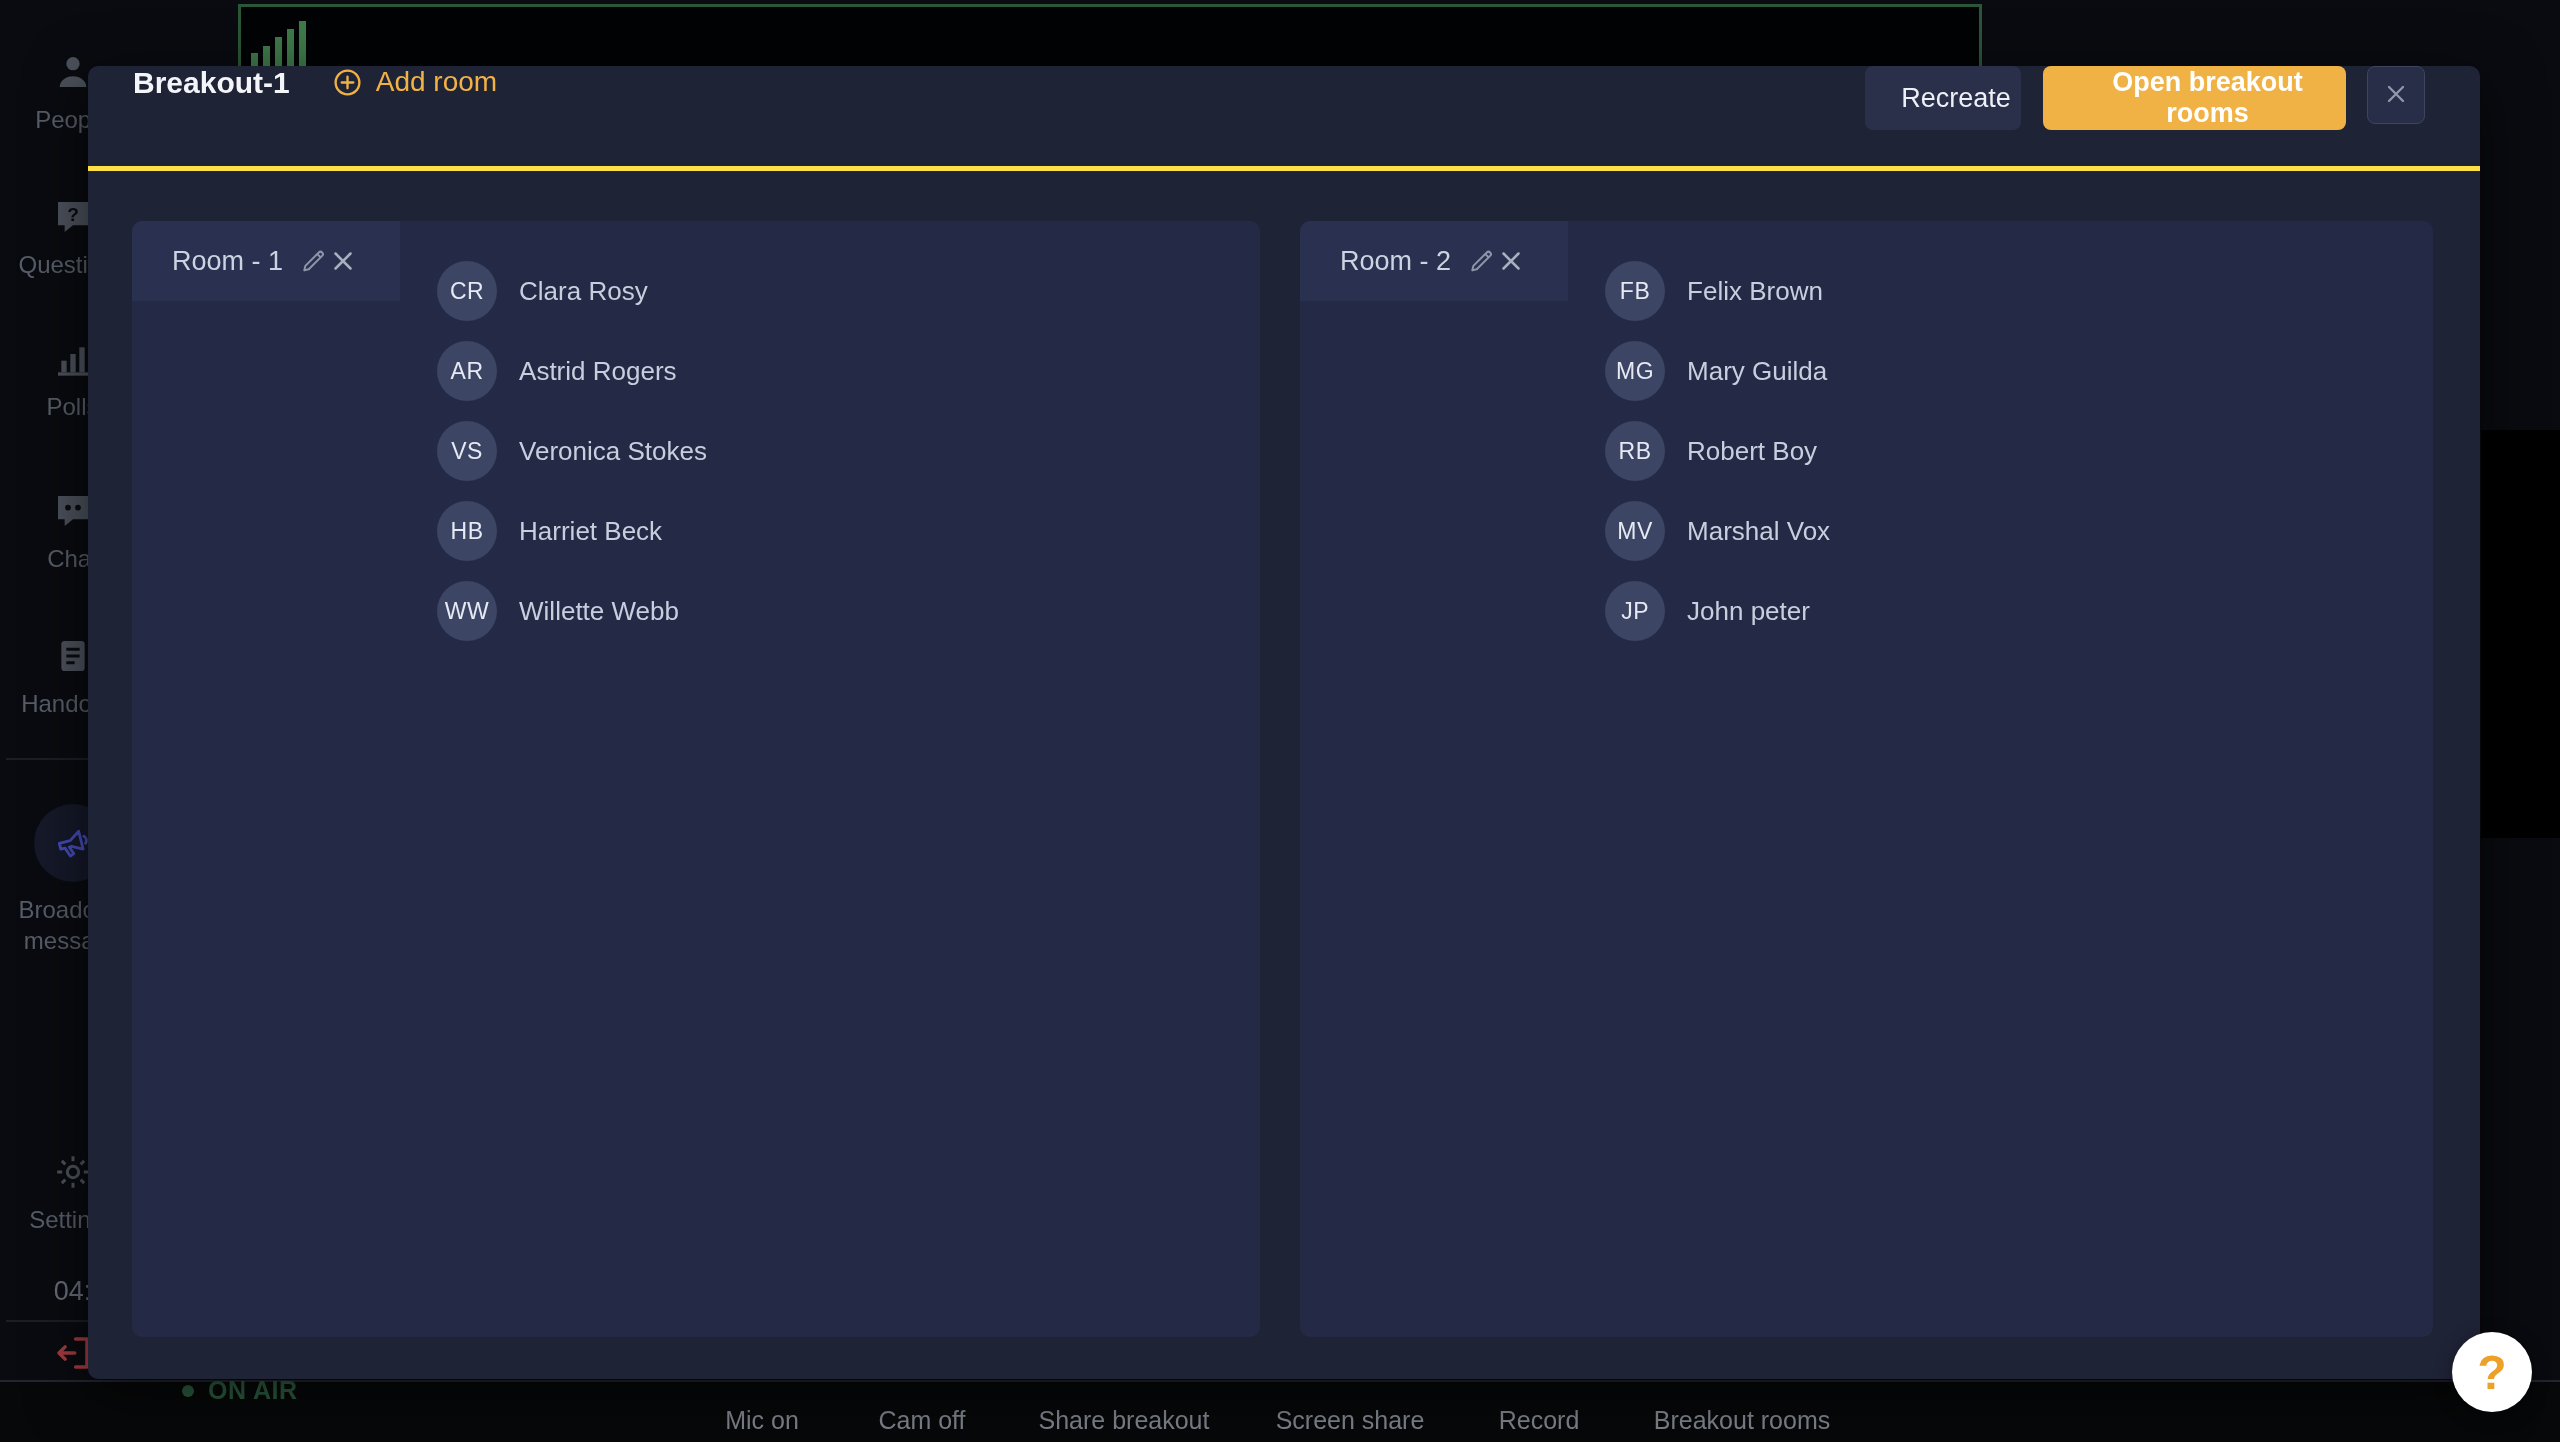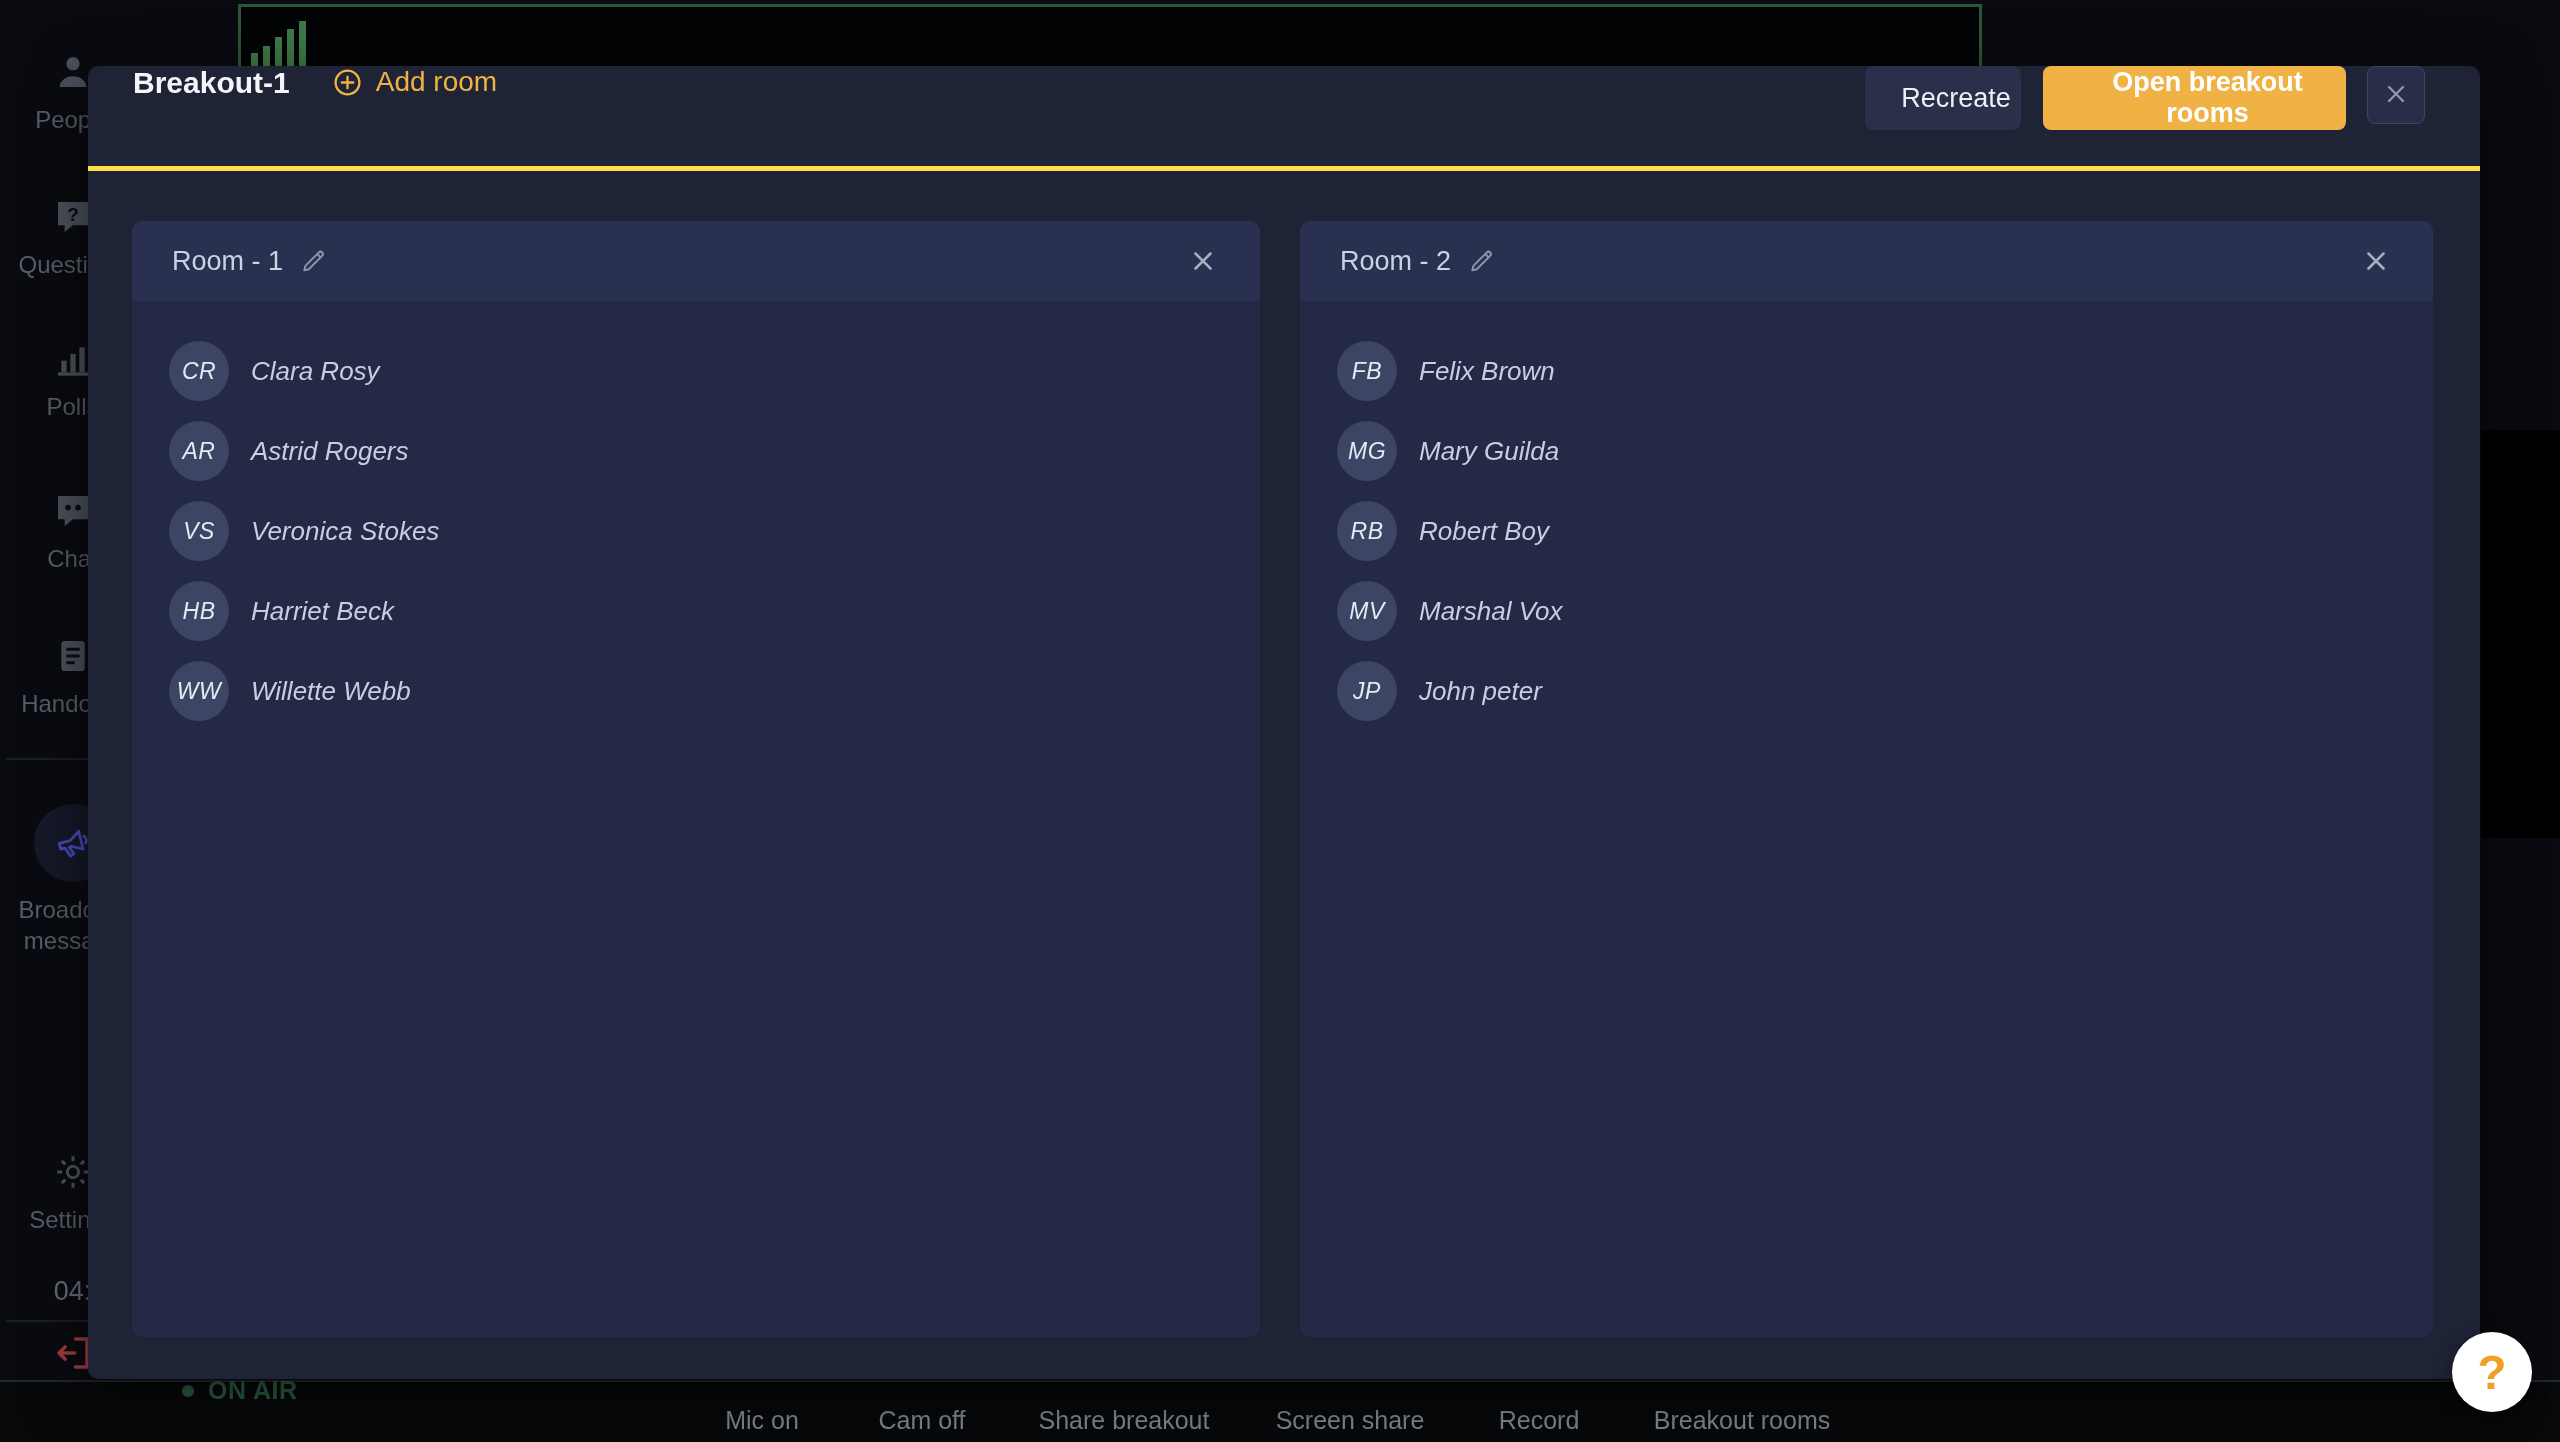--- a/index.html
+++ b/index.html
@@ -51,32 +51,32 @@
   .btn{font-family:inherit;border:none;border-radius:8px;cursor:pointer;padding-left:32px;}
   .btn-recreate{margin-left:auto;width:156px;height:64px;background:#2A3049;
                 color:#EDF0F6;font-size:27px;}
   .btn-open{margin-left:22px;width:303px;height:64px;background:#F1B245;
             color:#FFFFFF;font-size:27px;font-weight:700;}
   .btn-close{margin-left:21px;width:58px;height:58px;background:#282E47;
              border:1px solid #3E4560;border-radius:8px;display:flex;
              align-items:center;justify-content:center;color:#9099AB;}
   .btn-close svg{width:28px;height:28px;}
   .room-panel{position:absolute;top:155px;height:1116px;background:#242A45;border-radius:10px;
-              overflow:hidden;display:flex;flex-direction:column;}
+              overflow:hidden;display:flex;flex-direction:row;}
   .room-header{height:80px;flex:0 0 auto;background:#2A3150;display:flex;align-items:center;
                padding:0 42px 0 40px;}
   .room-title{font-size:27px;color:#CBD3E2;}
   .edit-btn{margin-left:15px;background:none;border:none;padding:0;cursor:pointer;
             color:#8D95A8;line-height:0;}
   .edit-btn svg{width:30px;height:30px;}
   .room-close{margin-left:auto;background:none;border:none;padding:0;cursor:pointer;
               color:#A9B0BF;line-height:0;}
   .room-close svg{width:30px;height:30px;}
   .room-body{padding:30px 20px 0 37px;}
-  .member-row{display:flex;align-items:center;height:80px;gap:22px;cursor:pointer;font-style:italic;}
+  .member-row{display:flex;align-items:center;height:80px;gap:22px;cursor:pointer;}
   .avatar{width:60px;height:60px;border-radius:50%;background:#3C4564;color:#E5EAF3;
           font-size:23px;font-weight:400;display:flex;align-items:center;justify-content:center;
           letter-spacing:.5px;flex:0 0 auto;}
   .member-name{font-size:26px;color:#C7CFDF;}
   .help-button{position:absolute;left:2452px;top:1332px;width:80px;height:80px;border-radius:50%;
                background:#FFFFFF;color:#EDA128;font-size:48px;font-weight:700;border:none;
                display:flex;align-items:center;justify-content:center;cursor:pointer;
                font-family:inherit;box-shadow:0 4px 18px rgba(0,0,0,.45);}
 </style>
 </head>

